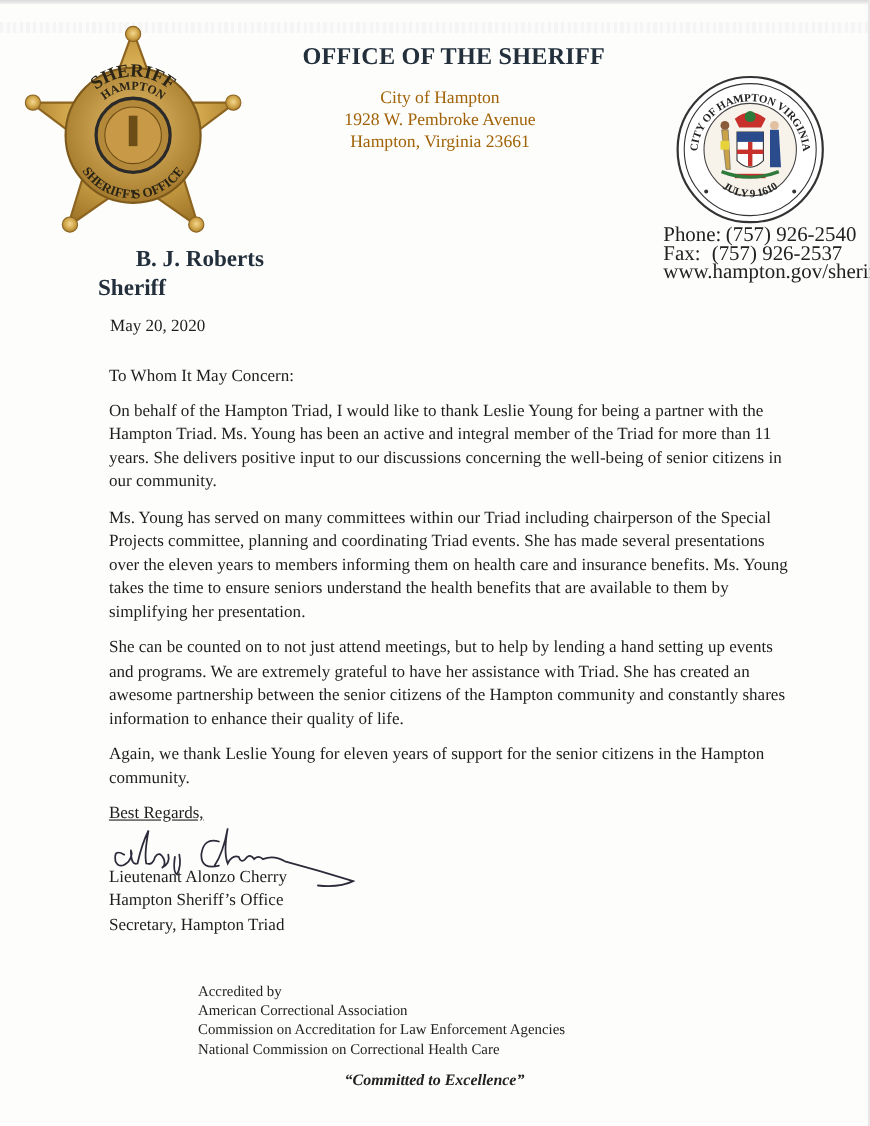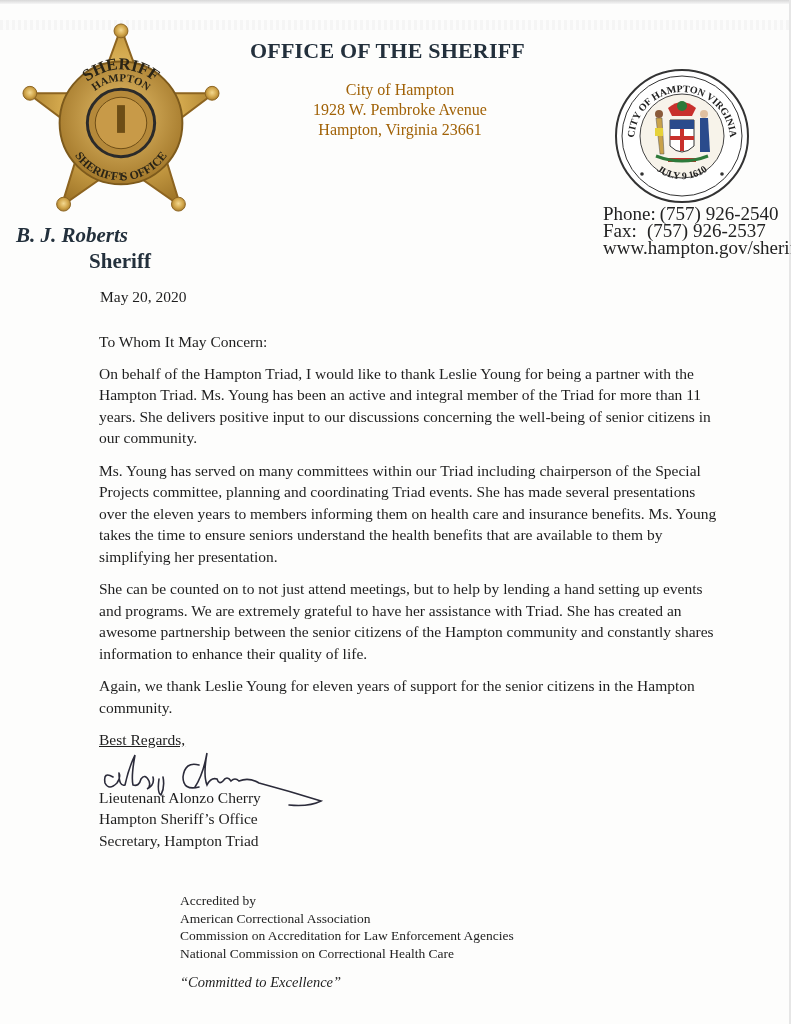--- a/index.html
+++ b/index.html
@@ -8,46 +8,46 @@
     font-family: "Liberation Serif", "DejaVu Serif", serif; color: #1e1e1e;
   }
   .scanline { position: absolute; left: 0; width: 791px; height: 6px; background: linear-gradient(#f0f0f0,#fafafa); }
   .scanline.top { top: 0; height: 4px; background: linear-gradient(#d8d8d8, #f6f6f6); }
   .scanline.mid { top: 20px; height: 10px; background: repeating-linear-gradient(90deg,#f3f3f3 0 3px,#fbfbfb 3px 6px); opacity: .8; }
   .right-edge { position: absolute; right: 0; top: 0; width: 2px; height: 1024px; background: #e6e6e6; }
 
   .badge { position: absolute; left: 22px; top: 22px; width: 198px; height: 198px; }
   .seal { position: absolute; left: 612px; top: 66px; width: 140px; height: 140px; }
 
-  .office-title { position: absolute; left: 250px; top: 38px; width: 300px; text-align: left;
+  .office-title { position: absolute; left: 250px; top: 38px; width: 300px; text-align: right;
     font-size: 22px; font-weight: bold; color: #23303c; letter-spacing: .2px; }
   .address { position: absolute; left: 250px; top: 80px; width: 300px; text-align: center; font-size: 16px; line-height: 20px; color: #a16207; }
 
   .contact { position: absolute; left: 603px; top: 205px; font-size: 19px; line-height: 17px; color: #222; }
   .contact .row { white-space: nowrap; }
   .contact .lbl { display: inline-block; width: 44px; }
   .contact .lbl.phone { width: auto; margin-right: 4px; }
 
-  .sheriff-name { position: absolute; left: 16px; top: 222px; width: 240px; text-align: left; font-size: 21px;
-    font-weight: bold; color: #23303c; line-height: 26px; font-style: italic; }
+  .sheriff-name { position: absolute; left: 0; top: 222px; width: 240px; text-align: right; font-size: 21px;
+    font-weight: bold; color: #23303c; line-height: 26px; }
   .sheriff-title { position: absolute; left: 0; top: 248px; width: 240px; text-align: center; font-size: 21px;
     font-weight: bold; color: #23303c; line-height: 26px; }
 
   .date { position: absolute; left: 100px; top: 288px; font-size: 15.5px; }
 
   .letter { position: absolute; left: 99px; top: 331px; width: 620px; font-size: 15.5px; line-height: 21.5px; }
   .salutation { margin: 0 0 10px 0; }
   .para { margin: 0 0 11px 0; }
   .closing { margin: 0; text-decoration: underline; }
   .sig-area { position: relative; height: 36px; }
   .signature { position: absolute; left: 0; top: -4px; width: 240px; height: 60px; }
   .signer { margin: 0; line-height: 21.5px; }
 
   .footer { position: absolute; left: 180px; top: 892px; width: 430px; font-size: 13.5px; line-height: 17.5px; color: #222; }
-  .motto { position: absolute; left: 180px; top: 974px; width: 430px; text-align: left; font-size: 14.5px; font-style: italic; font-weight: normal; color: #222; }
+  .motto { position: absolute; left: 180px; top: 974px; width: 430px; text-align: center; font-size: 14.5px; font-style: italic; font-weight: bold; color: #222; }
 </style>
 </head>
 <body>
 
 <div class="scanline top"></div>
 <div class="scanline mid"></div>
 <div class="right-edge"></div>
 
 <div class="badge">
   <svg viewBox="0 0 200 200" width="198" height="198">

